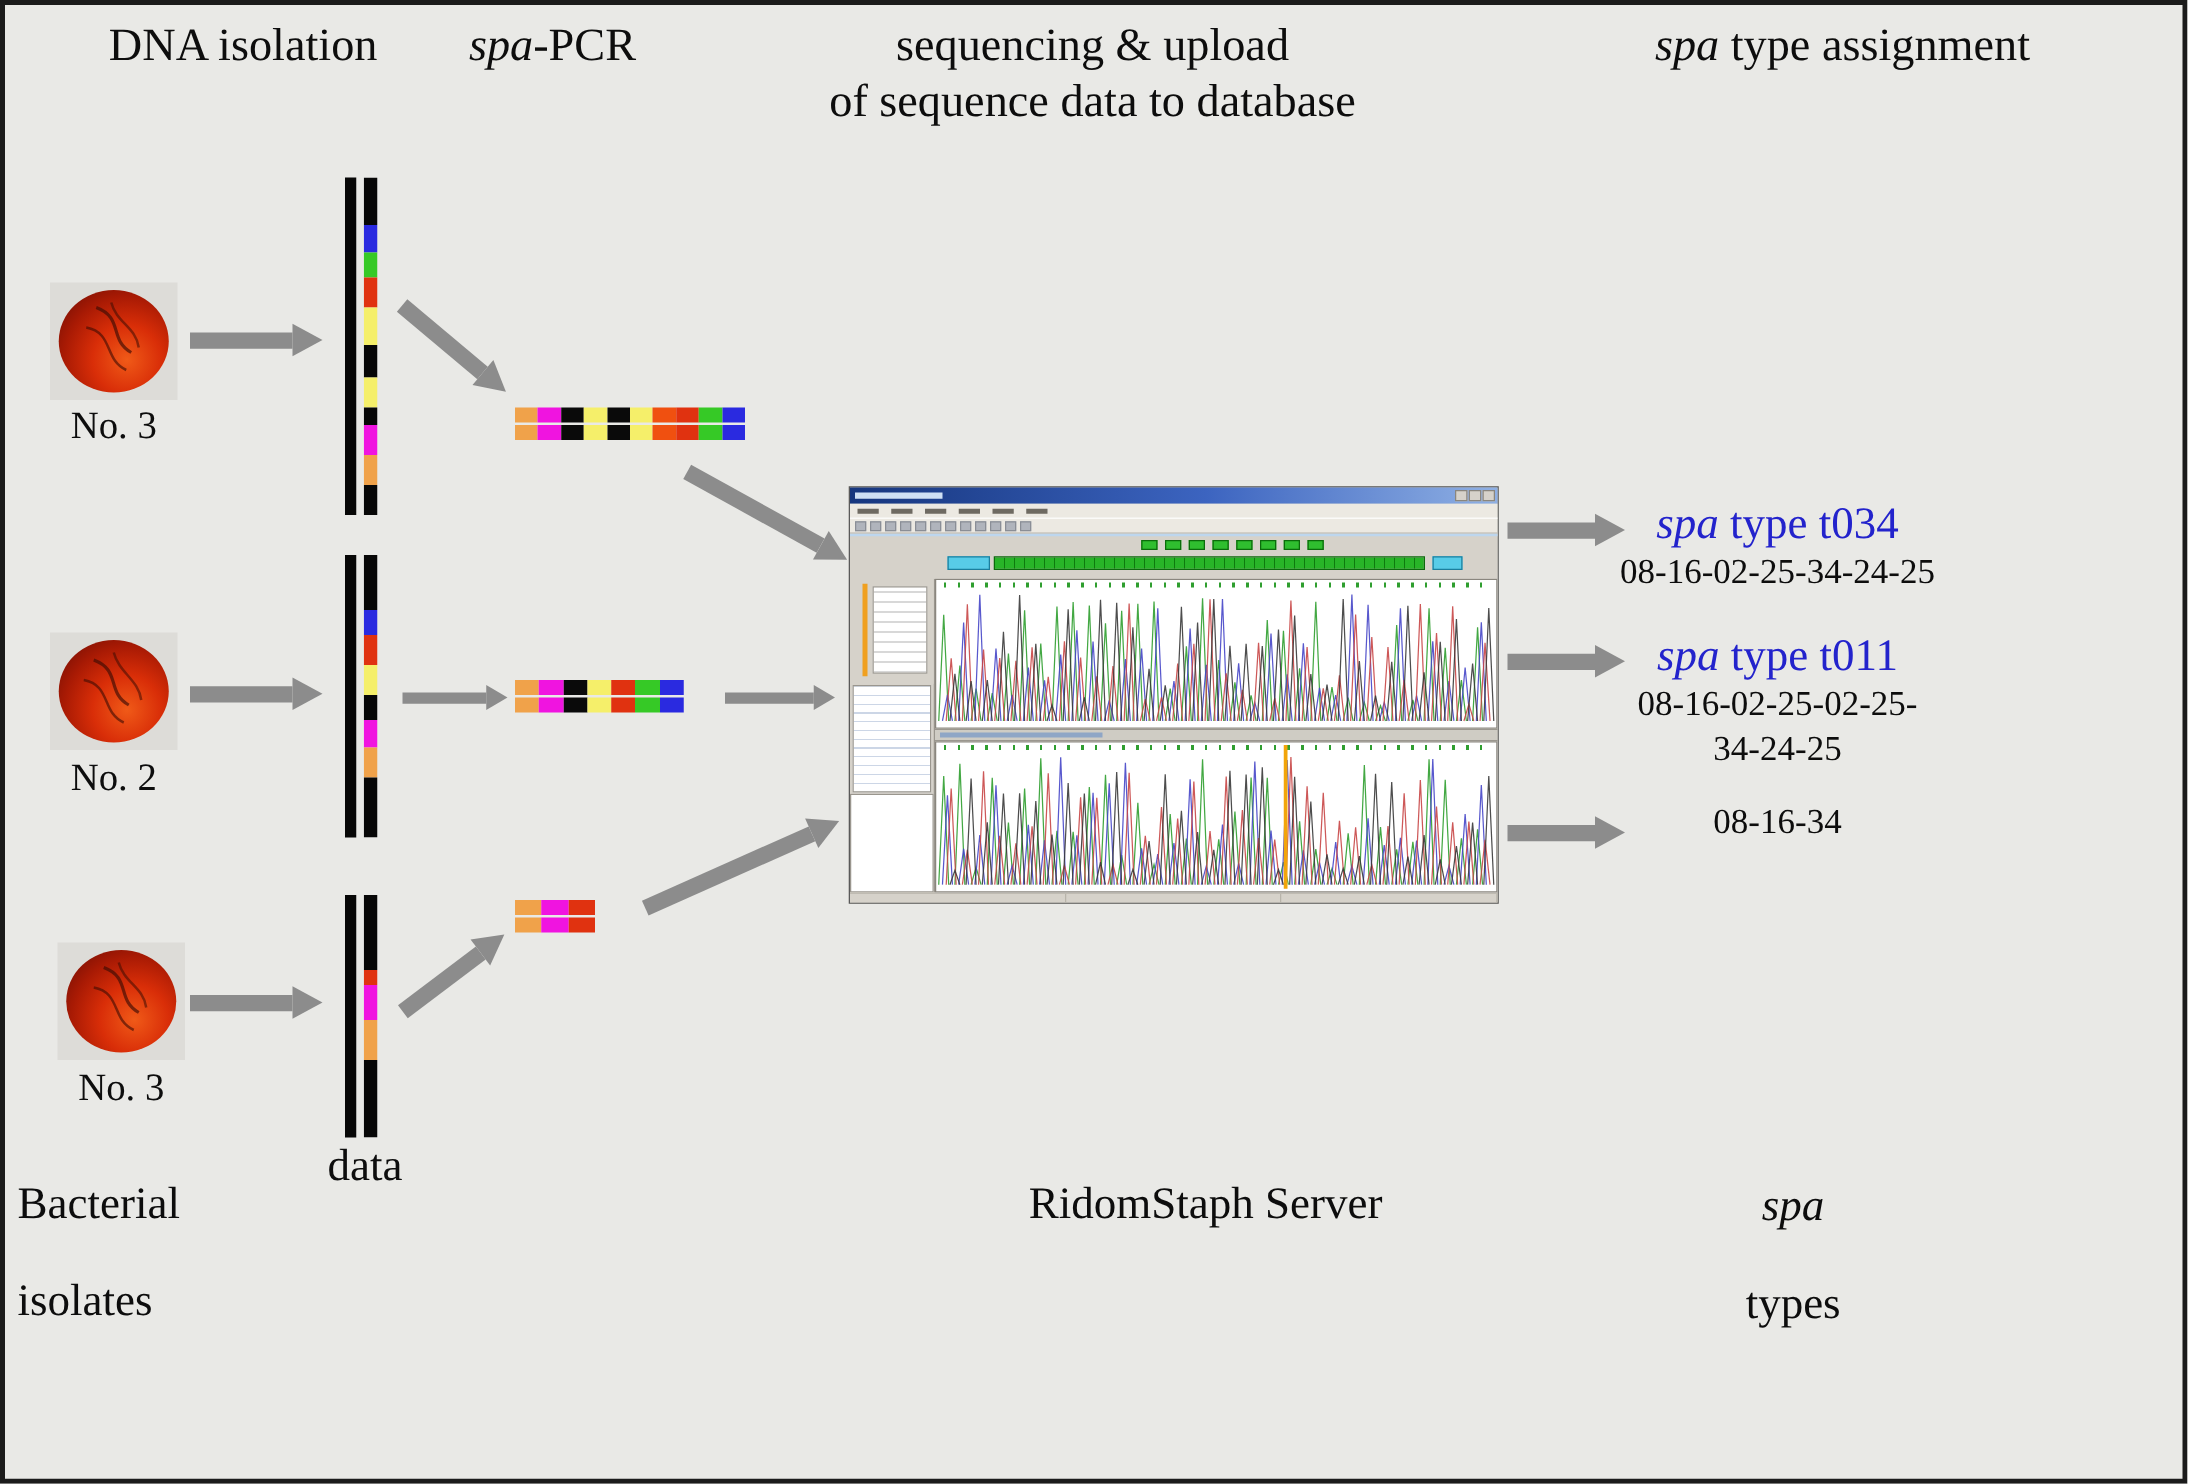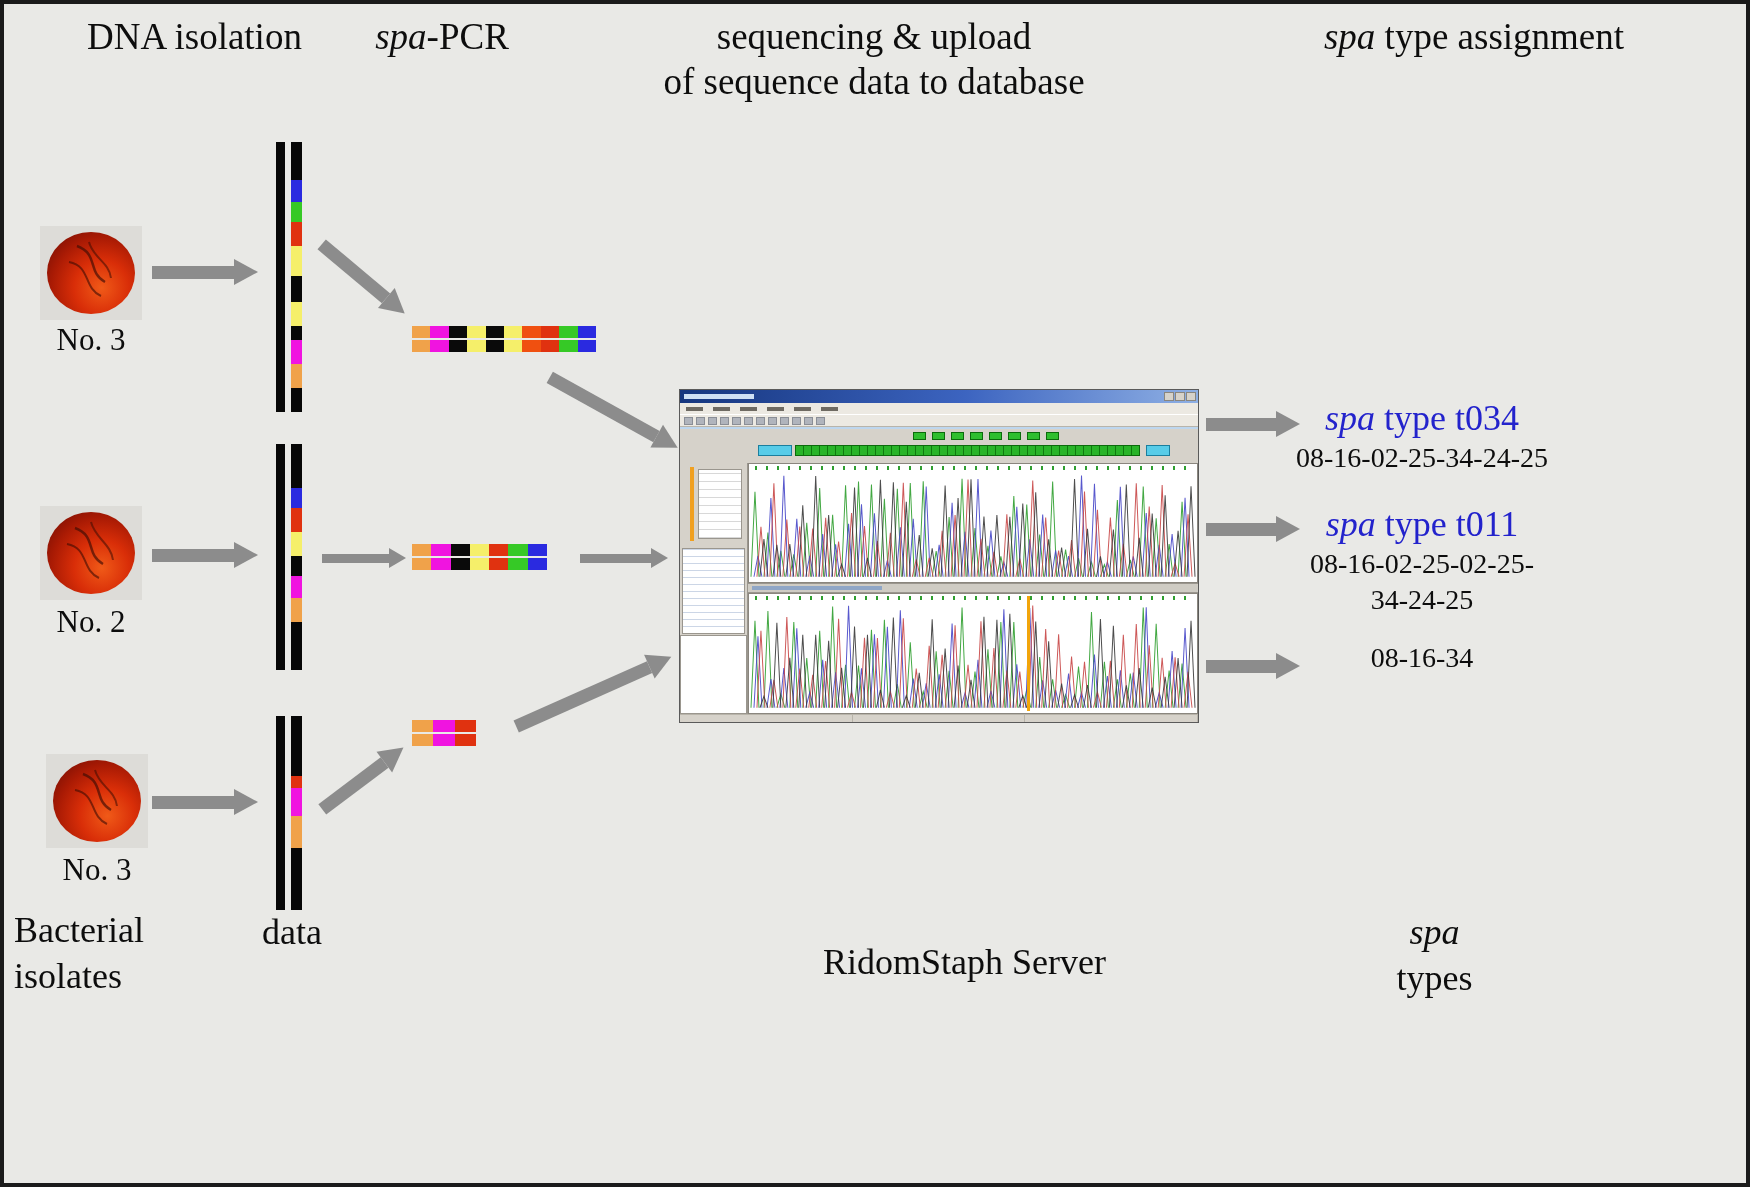--- a/index.html
+++ b/index.html
@@ -43,21 +43,21 @@
 
   
   .result { position: absolute; text-align: center; }
   .rtype { font-size: 36px; line-height: 44px; color: var(--result-blue, #2323cc); }
   .rprofile { font-size: 28px; line-height: 36px; color: var(--text, #0d0d0d); }
   .rprofile span { display: block; }
   .rprofile span:empty { display: none; }
 
   
   .blabel { position: absolute; font-size: 36px; color: var(--text, #0d0d0d); line-height: 46px; }
-  .blabel span { display: block; }
+  .blabel span { display: block; margin-top: 32px; }
   .center { text-align: center; }
 
   
   .appwin { position: absolute; left: 675px; top: 385px; width: 520px; height: 334px; background: #d6d2ca; border: 1px solid #5a5a5a; display: flex; flex-direction: column; }
   .titlebar { height: 13px; background: linear-gradient(90deg, #16367e, #3c64c0 55%, #8fb0e4); display: flex; align-items: center; padding: 0 2px; flex: none; }
   .titlebar .tdash { width: 70px; height: 5px; background: #cfe0f4; margin-left: 2px; }
   .titlebar .spacer { flex: 1; }
   .winbtn { width: 10px; height: 9px; background: #d6d2ca; border: 1px solid #8a867e; margin-left: 1px; }
   .menubar { height: 11px; background: #ece9e2; display: flex; align-items: center; gap: 10px; padding: 0 6px; flex: none; }
   .menubar i { display: block; width: 17px; height: 4px; background: #6e6a62; }

